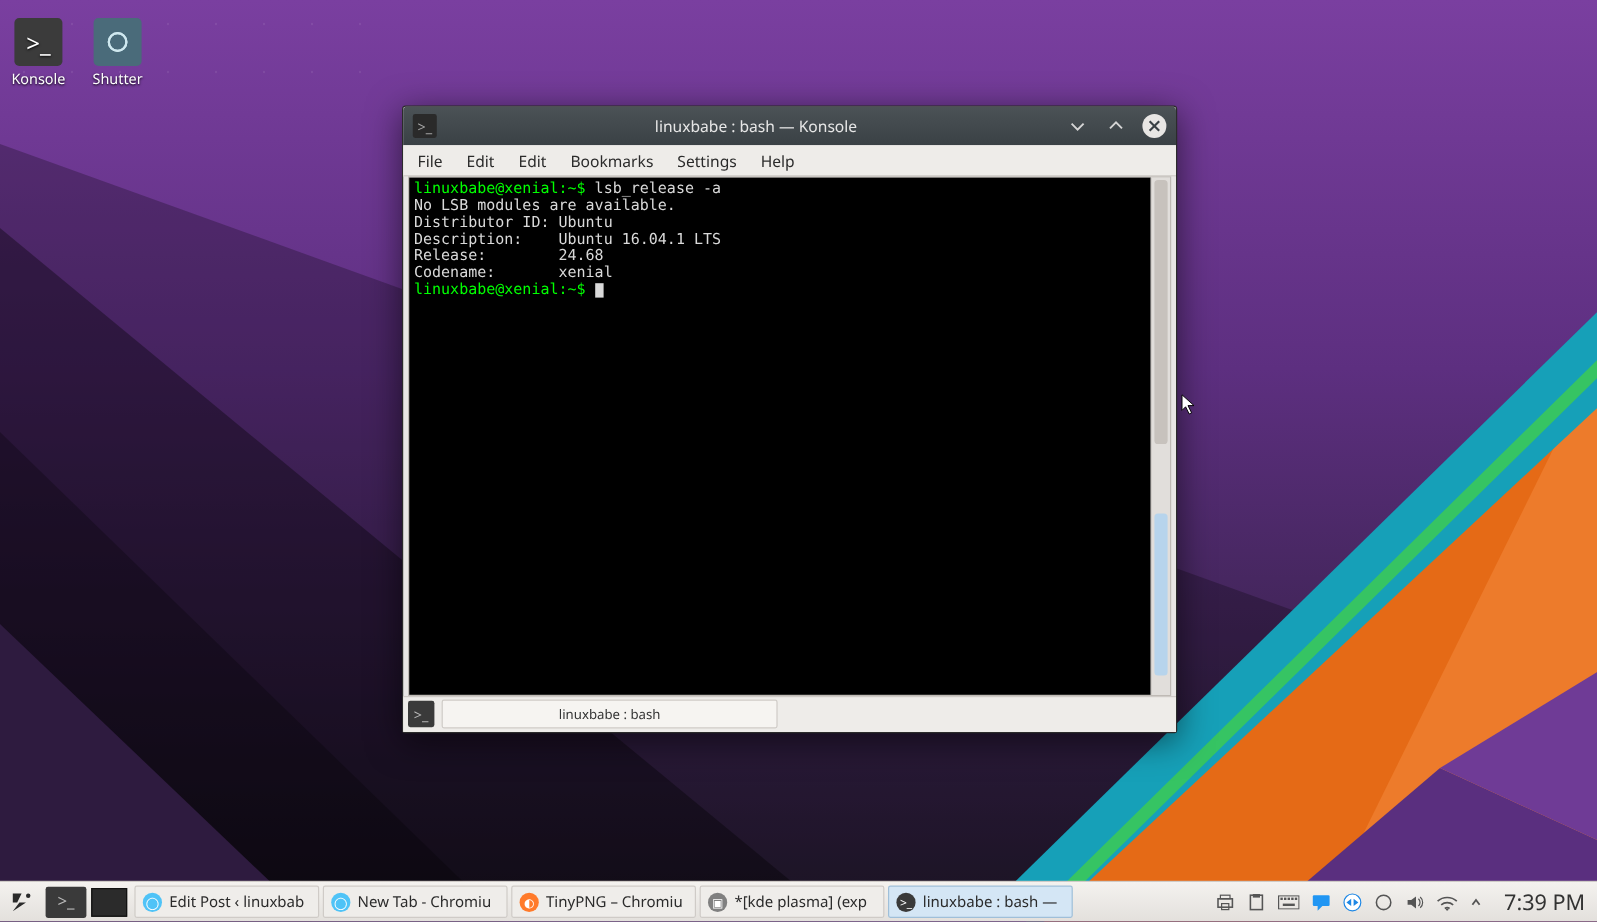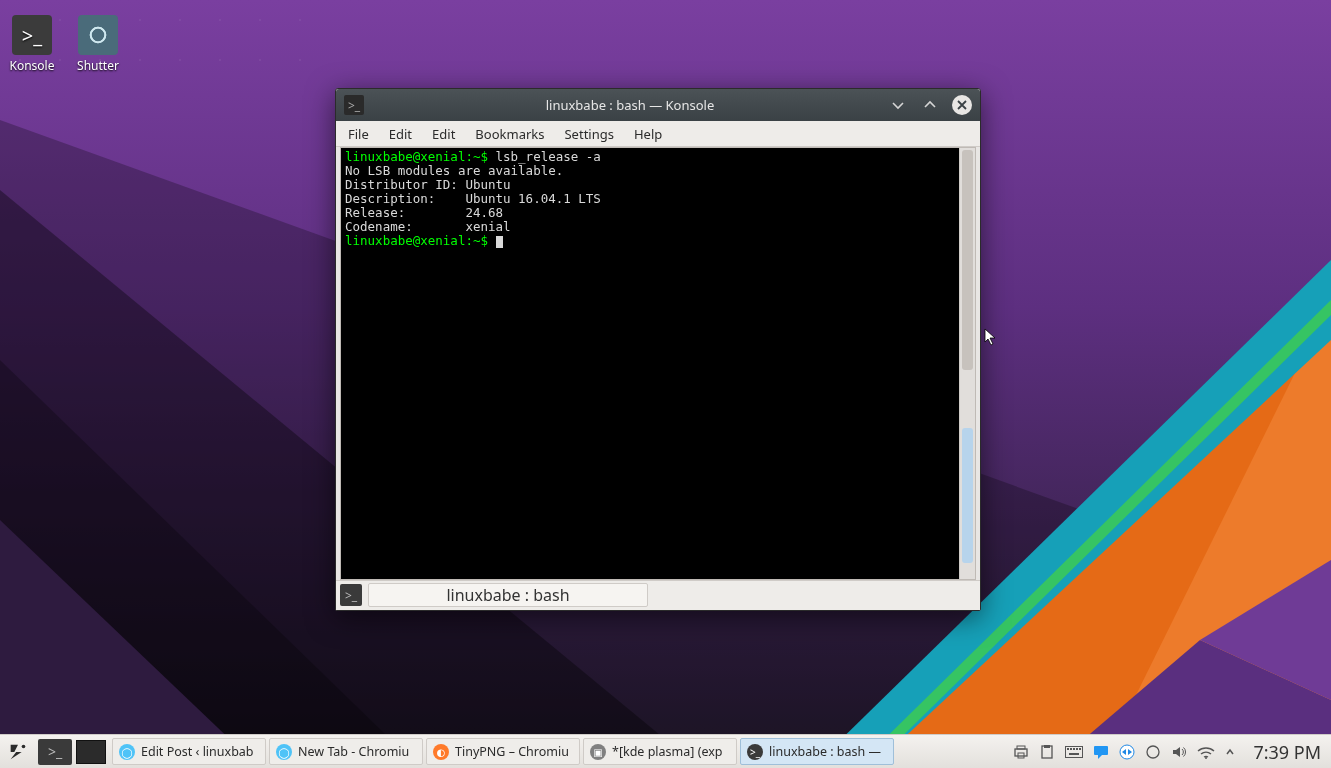--- a/index.html
+++ b/index.html
@@ -104,21 +104,21 @@
     border-top:1px solid #cfcbc7;padding:3px 4px 4px;
   }
   .tabbar .tab-btn {
     width:22px;height:22px;background:#3a3a3a;color:#bbb;
     display:flex;align-items:center;justify-content:center;font-size:12px;
     border-radius:2px;margin-right:6px;cursor:pointer;
   }
   .tabbar .tab {
     flex:0 0 280px;height:24px;background:#f6f4f1;border:1px solid #cfcbc7;
     border-radius:2px;display:flex;align-items:center;justify-content:center;
-    font-size:16px;color:#333;cursor:pointer;
+    font-size:11px;color:#333;cursor:pointer;
   }
 
   
   .panel {
     position:absolute;left:0;right:0;bottom:0;height:34px;
     background:linear-gradient(180deg,#f4f2ef,#e3e0dc);
     border-top:1px solid #cfcbc7;
     display:flex;align-items:center;font-size:12.5px;color:#2b2b2b;
   }
   .panel .launcher {

